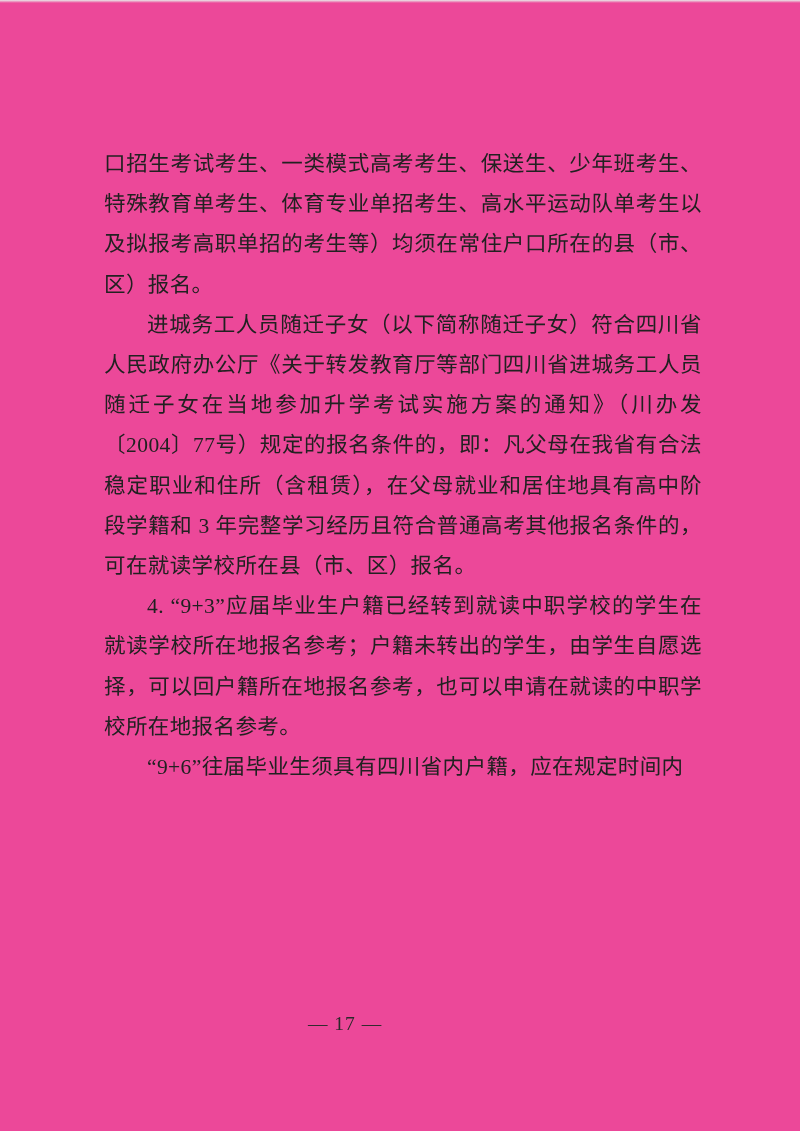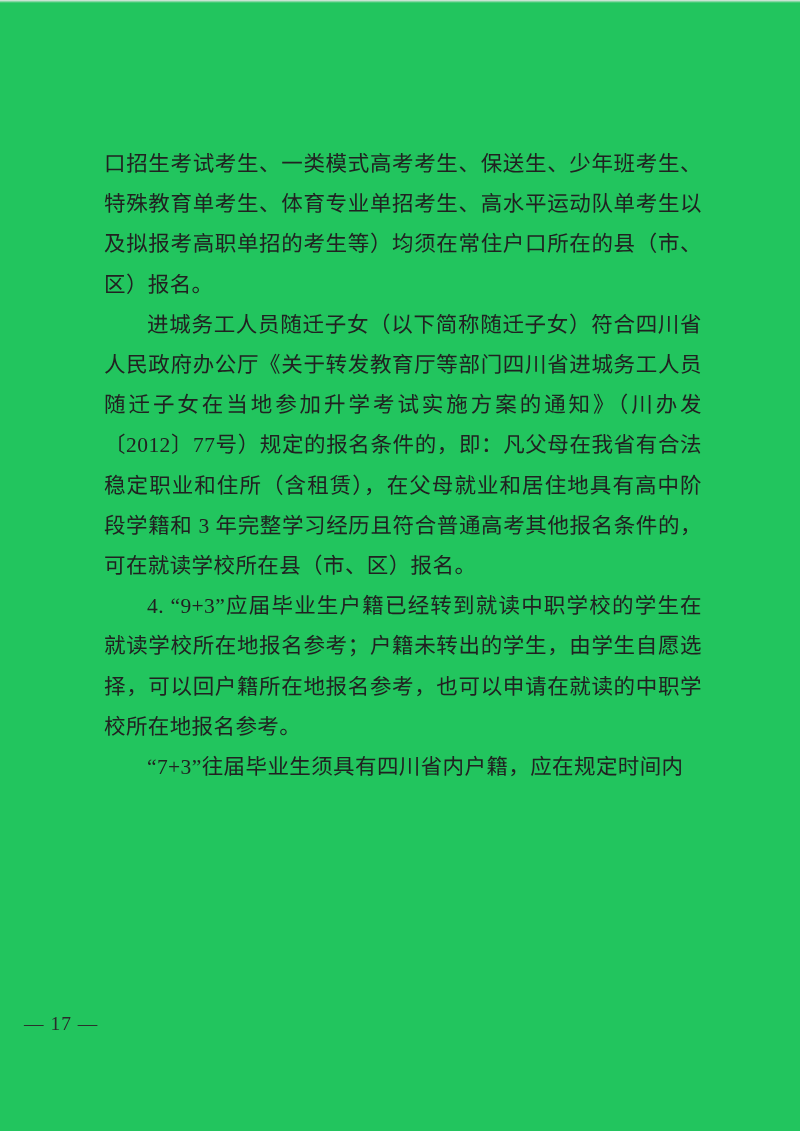--- a/index.html
+++ b/index.html
@@ -11,21 +11,21 @@
     height: 1131px;
     position: relative;
     background: #ffffff;
     font-family: "Liberation Serif", "DejaVu Serif", serif;
     color: #212121;
     overflow: hidden;
   }
   .page {
     position: absolute;
     inset: 0;
-    background: #22c55e;
+    background: #ec4899;
   }
   
   .scan-edge {
     position: absolute;
     top: 0;
     left: 0;
     width: 100%;
     height: 3px;
     background: linear-gradient(to bottom, #e9e9e9, rgba(255,255,255,0));
   }
@@ -45,37 +45,36 @@
     text-indent: 2em;
   }
   .para.continuation {
     text-indent: 0;
   }
   .footer {
     position: absolute;
     top: 1010px;
     left: 0;
     width: 690px;
-    text-align: left;
+    text-align: center;
     font-size: 19.5px;
     line-height: 28px;
     color: #2a2a2a;
     letter-spacing: 1px;
-    margin-left: 24px;
   }
 </style>
 </head>
 <body>
 
 <div class="page">
   <div class="scan-edge"></div>
 
   <div class="content">
     <p class="para continuation">口招生考试考生、一类模式高考考生、保送生、少年班考生、特殊教育单考生、体育专业单招考生、高水平运动队单考生以及拟报考高职单招的考生等）均须在常住户口所在的县（市、区）报名。</p>
-    <p class="para">进城务工人员随迁子女（以下简称随迁子女）符合四川省人民政府办公厅《关于转发教育厅等部门四川省进城务工人员随迁子女在当地参加升学考试实施方案的通知》（川办发〔2012〕77号）规定的报名条件的，即：凡父母在我省有合法稳定职业和住所（含租赁），在父母就业和居住地具有高中阶段学籍和 3 年完整学习经历且符合普通高考其他报名条件的，可在就读学校所在县（市、区）报名。</p>
+    <p class="para">进城务工人员随迁子女（以下简称随迁子女）符合四川省人民政府办公厅《关于转发教育厅等部门四川省进城务工人员随迁子女在当地参加升学考试实施方案的通知》（川办发〔2004〕77号）规定的报名条件的，即：凡父母在我省有合法稳定职业和住所（含租赁），在父母就业和居住地具有高中阶段学籍和 3 年完整学习经历且符合普通高考其他报名条件的，可在就读学校所在县（市、区）报名。</p>
     <p class="para">4. “9+3”应届毕业生户籍已经转到就读中职学校的学生在就读学校所在地报名参考；户籍未转出的学生，由学生自愿选择，可以回户籍所在地报名参考，也可以申请在就读的中职学校所在地报名参考。</p>
-    <p class="para">“7+3”往届毕业生须具有四川省内户籍，应在规定时间内</p>
+    <p class="para">“9+6”往届毕业生须具有四川省内户籍，应在规定时间内</p>
   </div>
 
   <div class="footer">
     <span>— 17 —</span>
   </div>
 </div>
 
 </body></html>

